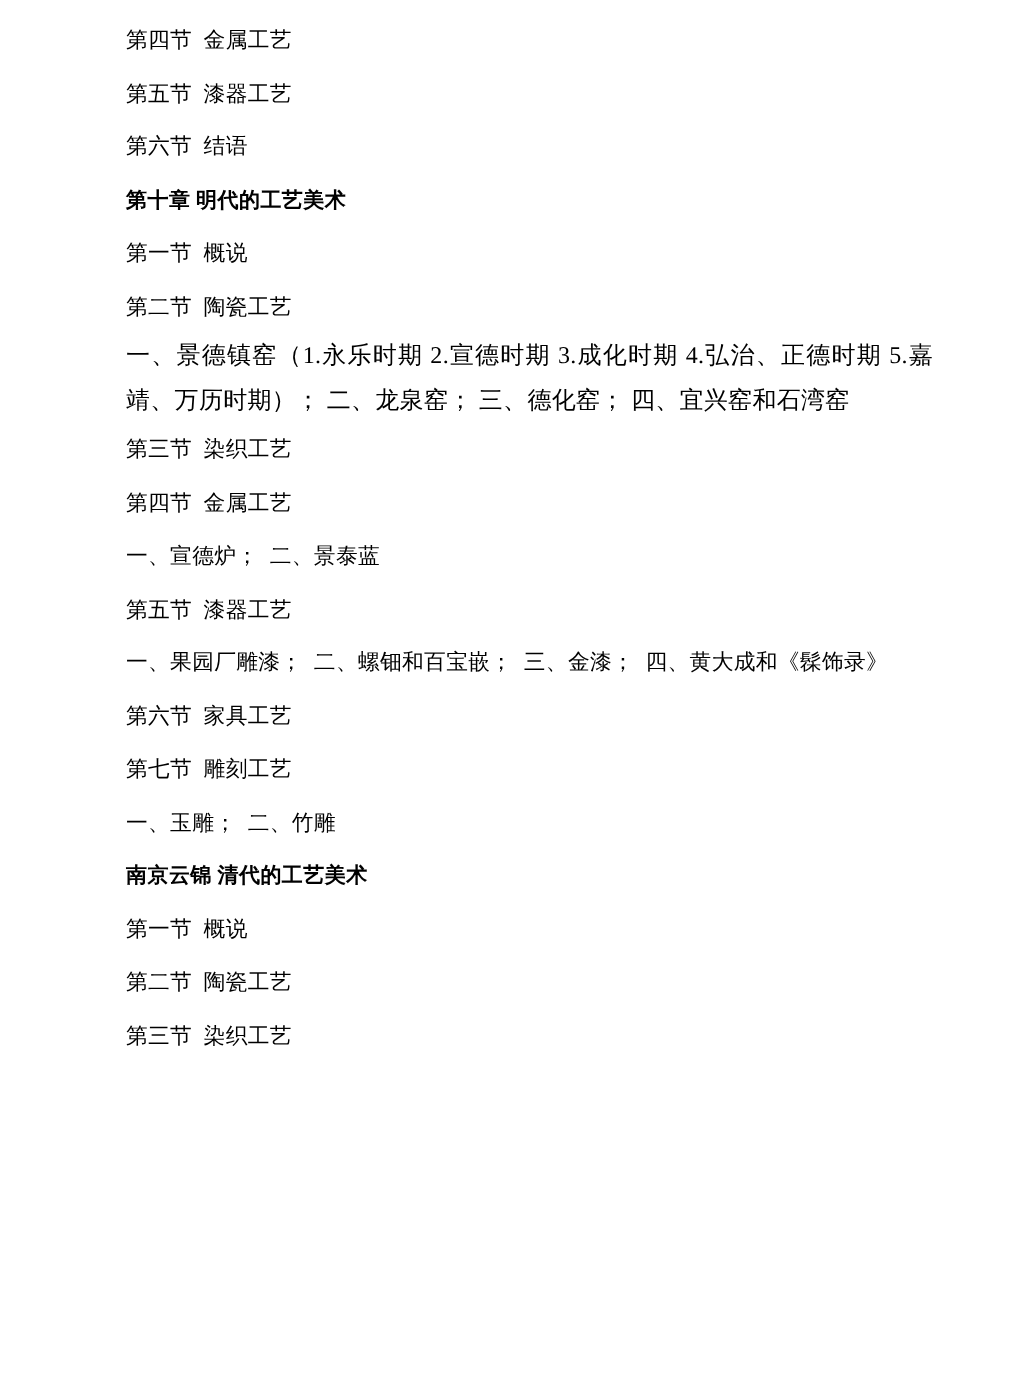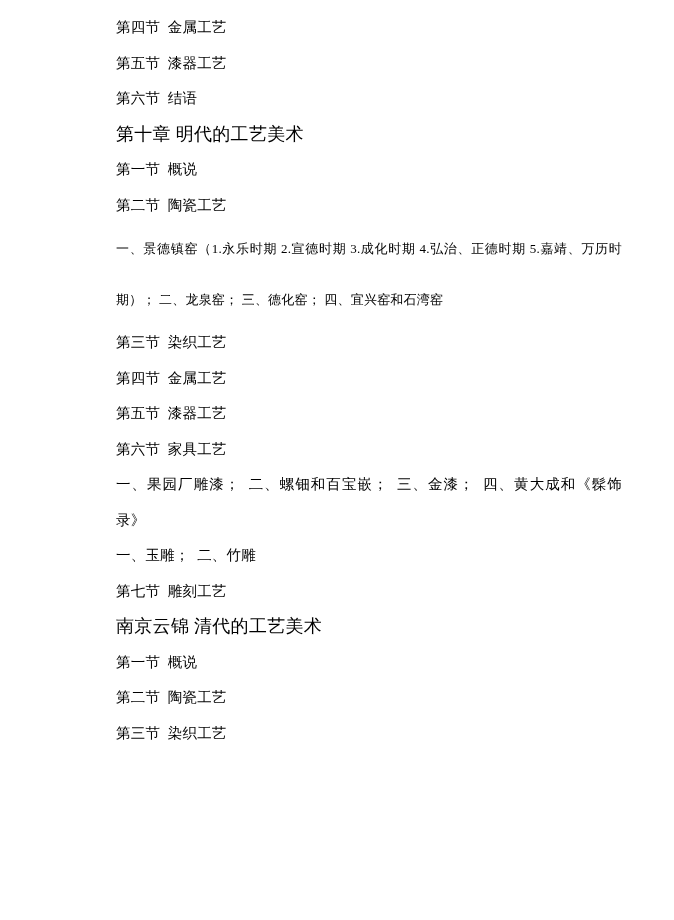--- a/index.html
+++ b/index.html
@@ -11,39 +11,39 @@
     width: 674px;
     height: 920px;
     font-family: "Liberation Serif", "DejaVu Serif", serif;
     color: #000000;
     overflow: hidden;
   }
   .page {
     width: 674px;
     height: 920px;
     box-sizing: border-box;
-    padding: 10px 52px 0 116px;
+    padding: 10px 52px 0 84px;
     position: relative;
   }
   .line {
     font-size: 14.5px;
     line-height: 35.5px;
     letter-spacing: 0.2px;
     white-space: pre-wrap;
     text-align: justify;
   }
   .chapter {
-    font-weight: normal;
-    font-size: 18px;
+    font-weight: bold;
+    font-size: 14px;
     line-height: 35.5px;
     letter-spacing: 0.3px;
   }
   .wrap {
-    font-size: 13px;
-    line-height: 51px;
+    font-size: 16px;
+    line-height: 30px;
     letter-spacing: 0.2px;
     text-align: justify;
     text-justify: inter-ideograph;
   }
   .blk {
     margin: 0;
     padding: 0;
   }
 </style>
 </head>
@@ -53,23 +53,24 @@
   <div id="content">
       <div class="line blk">第四节  金属工艺</div>
       <div class="line blk">第五节  漆器工艺</div>
       <div class="line blk">第六节  结语</div>
       <div class="chapter blk">第十章  明代的工艺美术</div>
       <div class="line blk">第一节  概说</div>
       <div class="line blk">第二节  陶瓷工艺</div>
       <div class="wrap blk">一、景德镇窑（1.永乐时期 2.宣德时期 3.成化时期 4.弘治、正德时期 5.嘉靖、万历时期）；  二、龙泉窑；  三、德化窑；  四、宜兴窑和石湾窑</div>
       <div class="line blk">第三节  染织工艺</div>
       <div class="line blk">第四节  金属工艺</div>
+      <div class="line blk">一、宣德炉；  二、景泰蓝</div>
       <div class="line blk">第五节  漆器工艺</div>
+      <div class="line blk">一、果园厂雕漆；  二、螺钿和百宝嵌；  三、金漆；  四、黄大成和《髹饰录》</div>
       <div class="line blk">第六节  家具工艺</div>
-      <div class="line blk">一、果园厂雕漆；  二、螺钿和百宝嵌；  三、金漆；  四、黄大成和《髹饰录》</div>
+      <div class="line blk">第七节  雕刻工艺</div>
       <div class="line blk">一、玉雕；  二、竹雕</div>
-      <div class="line blk">第七节  雕刻工艺</div>
       <div class="chapter blk">南京云锦  清代的工艺美术</div>
       <div class="line blk">第一节  概说</div>
       <div class="line blk">第二节  陶瓷工艺</div>
       <div class="line blk">第三节  染织工艺</div>
     </div>
 </div>
 
 </body></html>

